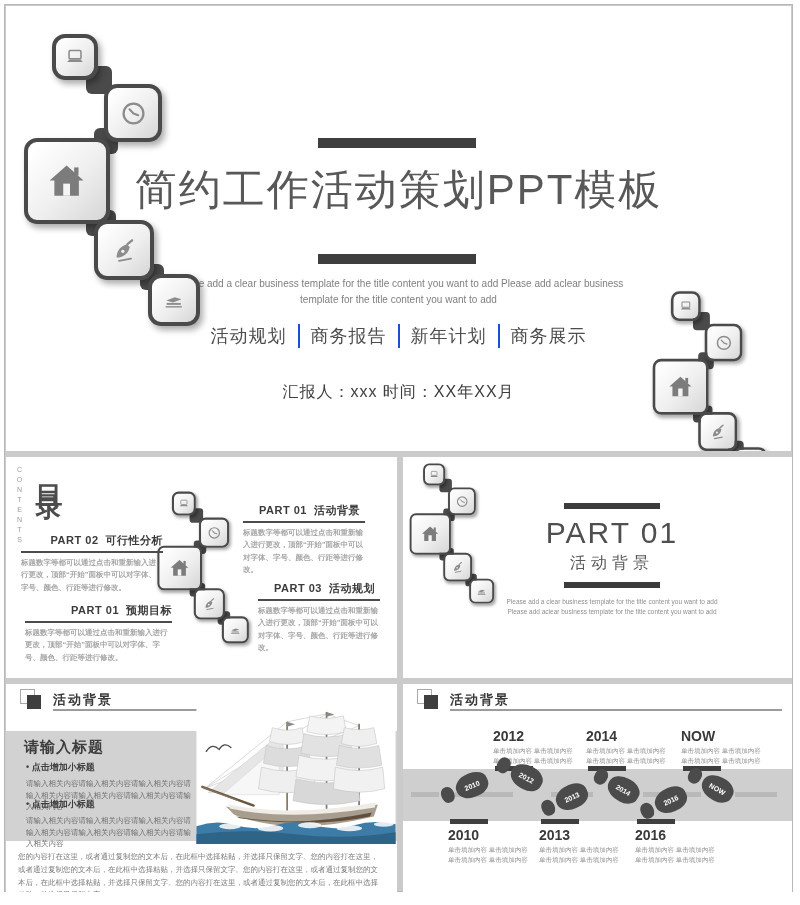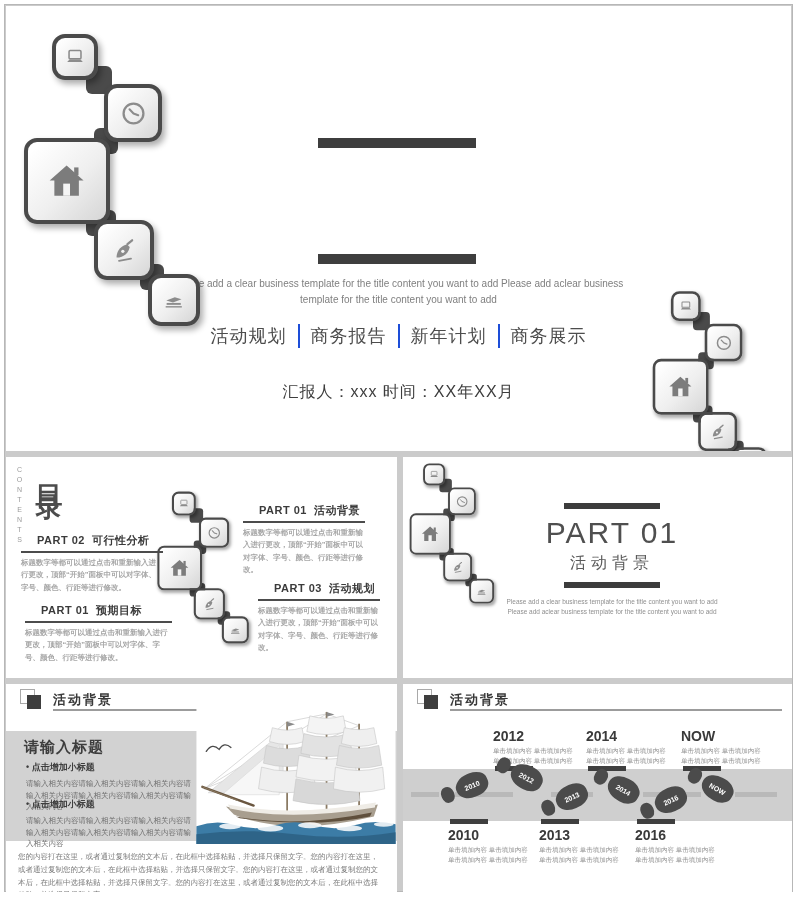--- a/index.html
+++ b/index.html
@@ -75,21 +75,21 @@
   .contents-title{
     position:absolute;left:25px;top:7px;writing-mode:vertical-lr;text-orientation:upright;
     font-size:27px;font-weight:bold;color:#4c4c4c;letter-spacing:9px;
   }
   .toc{position:absolute;}
   .toc-head{font-size:11px;font-weight:bold;color:#3b3b3b;letter-spacing:0.5px;padding-left:16px;}
   .toc-head .toc-name{margin-left:7px;}
   .toc-rule{border-bottom:2px solid #4c4c4c;margin:3px 0 4px 0;}
   .toc-desc{font-size:7.5px;color:#a7a7a7;line-height:1.65;text-align:left;font-weight:bold;}
   .toc-right .toc-head{text-align:left;}
-  .toc-left .toc-head{text-align:left;}
+  .toc-left .toc-head{text-align:right;}
   #toc-p1{left:237px;top:46px;width:122px;}
   #toc-p2{left:15px;top:76px;width:142px;}
   #toc-p3{left:252px;top:124px;width:122px;}
   #toc-p4{left:19px;top:146px;width:147px;}
 
   
   .part-center{position:absolute;left:94px;top:46px;width:230px;text-align:center;}
   .pbar{width:96px;height:6px;background:#3c3c3c;margin:0 auto;}
   .part-number{font-size:30px;color:#4f4f4f;letter-spacing:2px;margin-top:7px;}
   .part-name{font-size:16px;color:#5a5a5a;letter-spacing:5px;margin:3px 0 8px 0;}
@@ -211,20 +211,21 @@
               <path d="M14.7 7.3 L18.4 4.2" stroke="currentColor" stroke-width="1.8" stroke-linecap="round" fill="none"></path>
               <path d="M8 20.6 L17.5 18.8" stroke="currentColor" stroke-width="1.5" stroke-linecap="round" fill="none"></path>
             </svg>
     </div>
     <div class="sq sq-books">
       
     </div>
   </div>
 </div>
     <div class="tbar tbar-top"></div>
+    <div class="main-title">简约工作活动策划PPT模板</div>
     <div class="tbar tbar-bottom"></div>
     <div class="main-subtitle">Please add a clear business template for the title content you want to add  Please add aclear business template for the title content you want to add</div>
     <div class="tag-row">
       <span class="tag">活动规划</span><span class="tag">商务报告</span><span class="tag">新年计划</span><span class="tag">商务展示</span>
     </div>
     <div class="reporter">汇报人：xxx   时间：XX年XX月</div>
   </div>
 
   <div class="slide" id="slide-contents">
     <div class="contents-eyebrow">CONTENTS</div>

